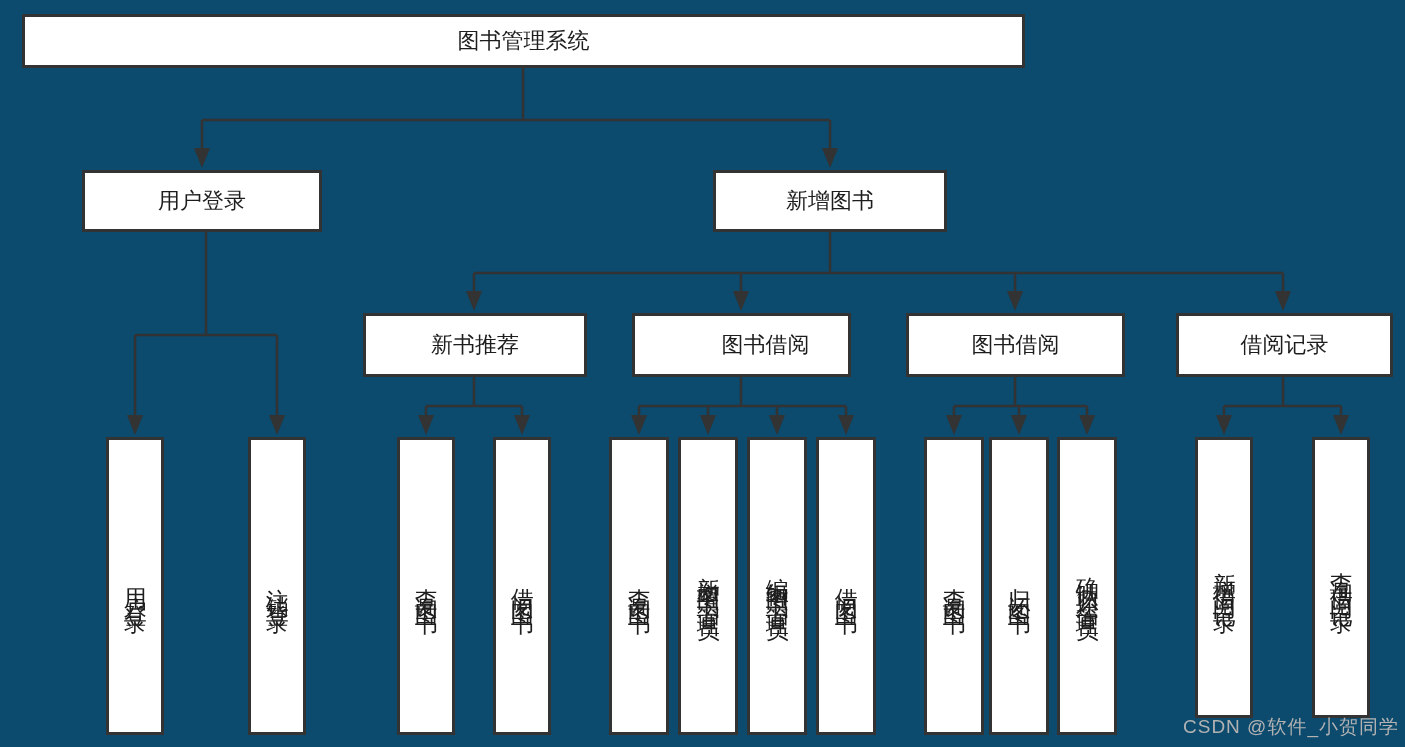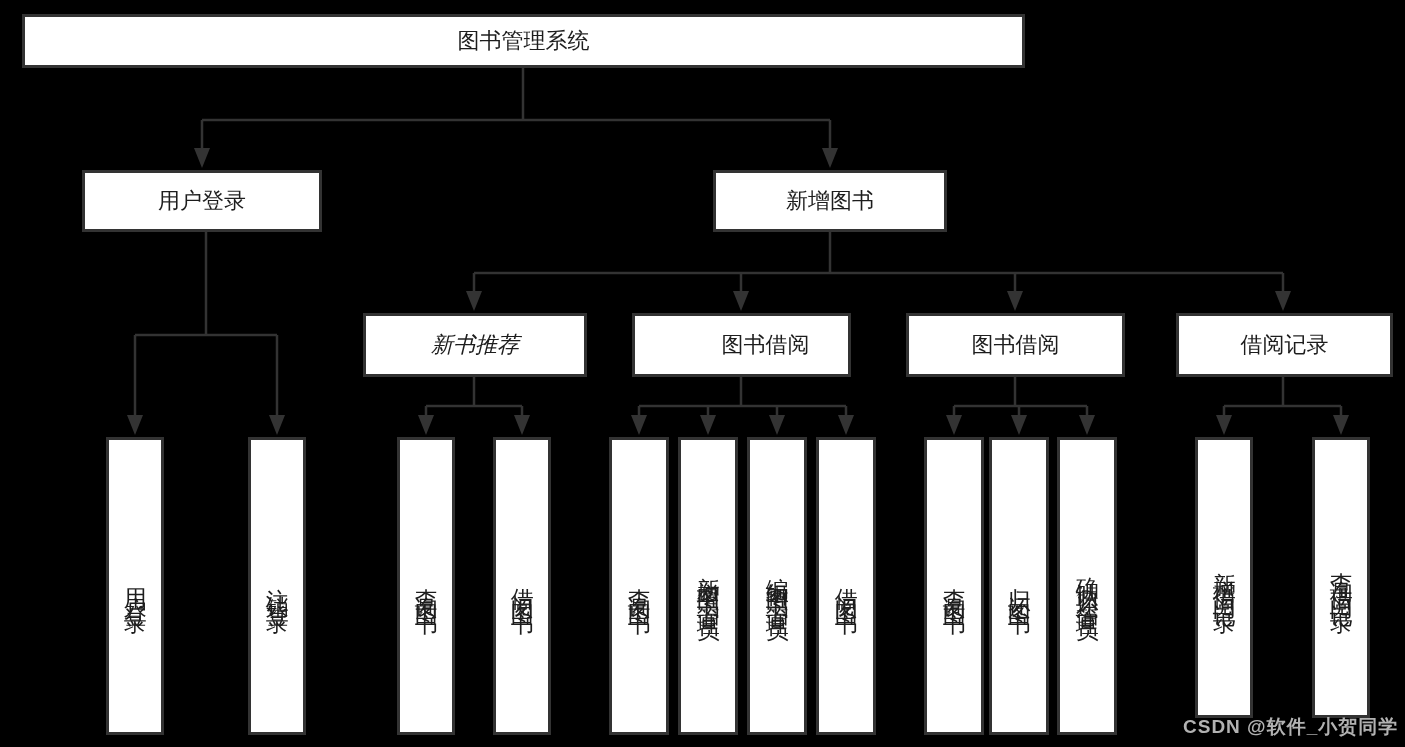--- a/index.html
+++ b/index.html
@@ -4,21 +4,21 @@
 <style>
   html, body {
     margin: 0;
     padding: 0;
     background: #ffffff;
   }
   .canvas {
     position: relative;
     width: 1405px;
     height: 747px;
-    background: #000000;
+    background: #0c4a6e;
     font-family: "Liberation Sans", sans-serif;
     overflow: hidden;
   }
   .connectors {
     position: absolute;
     left: 0;
     top: 0;
     width: 1405px;
     height: 747px;
   }
@@ -42,21 +42,21 @@
     letter-spacing: 8px;
     white-space: normal;
     line-height: 1.1;
   }
   
   .n-root   { left: 22px;   top: 14px;  width: 1003px; height: 54px; }
   
   .n-l2a    { left: 82px;   top: 170px; width: 240px;  height: 62px; }
   .n-l2b    { left: 713px;  top: 170px; width: 234px;  height: 62px; }
   
-  .n-l3a    { left: 363px;  top: 313px; width: 224px;  height: 64px; font-style: italic; }
+  .n-l3a    { left: 363px;  top: 313px; width: 224px;  height: 64px; }
   .n-l3b    { left: 632px;  top: 313px; width: 219px;  height: 64px; padding-left: 48px; }
   .n-l3c    { left: 906px;  top: 313px; width: 219px;  height: 64px; }
   .n-l3d    { left: 1176px; top: 313px; width: 217px;  height: 64px; }
   
   .n-g1a { left: 106px;  top: 437px; width: 58px; height: 298px; }
   .n-g1b { left: 248px;  top: 437px; width: 58px; height: 298px; }
   .n-g2a { left: 397px;  top: 437px; width: 58px; height: 298px; }
   .n-g2b { left: 493px;  top: 437px; width: 58px; height: 298px; }
   .n-g3a { left: 609px;  top: 437px; width: 60px; height: 298px; }
   .n-g3b { left: 678px;  top: 437px; width: 60px; height: 298px; letter-spacing: 6px; }
@@ -69,21 +69,20 @@
   .n-g5b { left: 1312px; top: 437px; width: 58px; height: 281px; }
   .watermark {
     position: absolute;
     left: 1183px;
     top: 714px;
     font-size: 19px;
     letter-spacing: 1px;
     color: #b2b2b2;
     z-index: 5;
     white-space: nowrap;
-    font-weight: bold;
   }
 </style>
 </head>
 <body>
 
 <div class="canvas">
 
   <svg class="connectors" viewBox="0 0 1405 747" xmlns="http://www.w3.org/2000/svg">
     <g stroke="#333333" stroke-width="2.5" fill="none">
 

